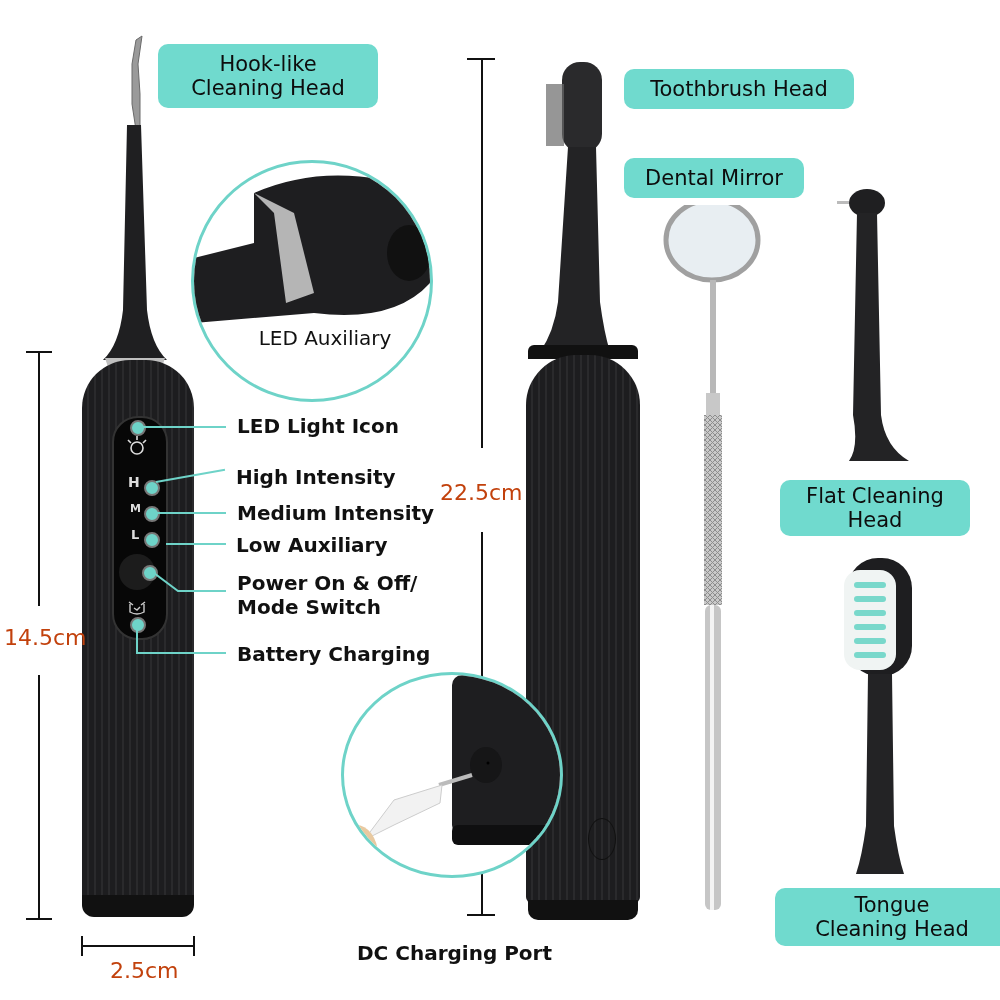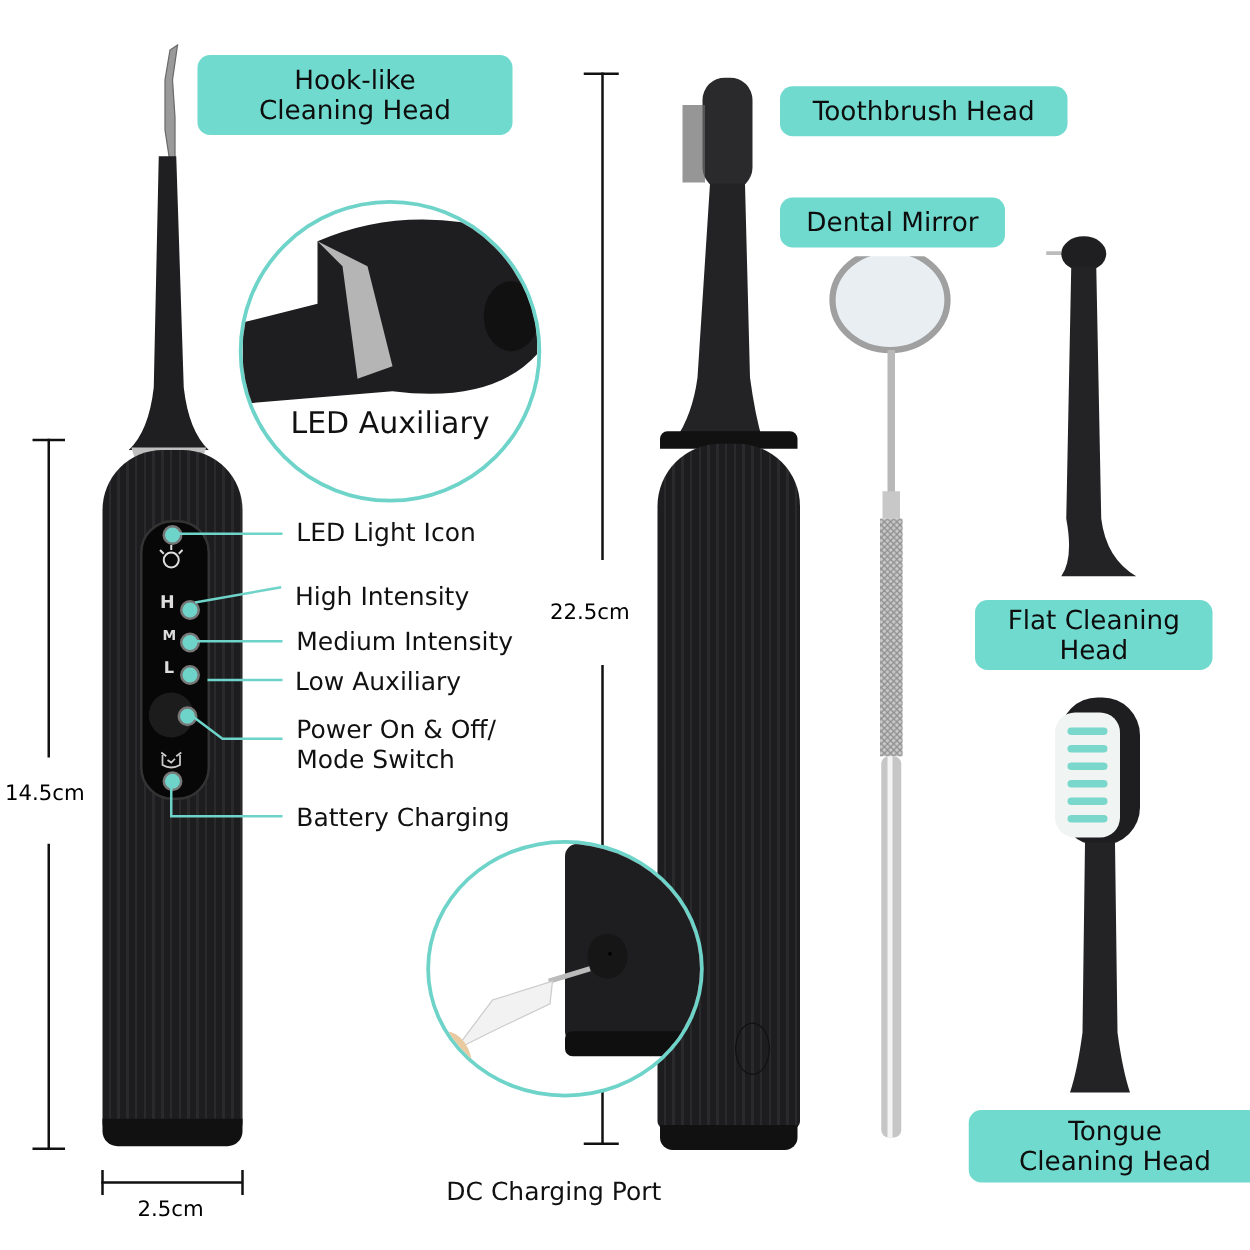--- a/index.html
+++ b/index.html
@@ -2,23 +2,23 @@
 <html><head>
 <meta charset="utf-8">
 <style>
   html, body { margin: 0; padding: 0; background: #ffffff; }
   body { width: 1000px; height: 1000px; position: relative; overflow: hidden;
          font-family: "DejaVu Sans", sans-serif; color: #111; }
   .abs { position: absolute; }
   .tag { position: absolute; background: #70dace; border-radius: 10px;
          display: flex; flex-direction: column; align-items: center; justify-content: center;
          font-size: 21px; line-height: 24px; color: #0d0d0d; text-align: center; }
-  .label { position: absolute; font-size: 20px; line-height: 24px; color: #111; white-space: nowrap; }
+  .label { position: absolute; font-size: 20px; line-height: 24px; color: #111; white-space: nowrap; font-weight: bold; }
   .dim-line { position: absolute; background: #111; }
-  .dim-text { position: absolute; font-size: 17px; color: #000000; white-space: nowrap; }
+  .dim-text { position: absolute; font-size: 22px; color: #c2410c; white-space: nowrap; }
   .leader { position: absolute; background: #6ed3c8; }
   .circle { position: absolute; border: 3px solid #6ed3c8; border-radius: 50%; background: #fff; overflow: hidden; }
   .body-ribbed {
     background: repeating-linear-gradient(90deg, #1d1d1f 0px, #1d1d1f 5px, #2a2a2c 5px, #2a2a2c 7px);
   }
   .dot { position: absolute; width: 12px; height: 12px; border-radius: 50%;
          background: #6ed3c8; border: 2px solid #777; }
 </style>
 </head>
 <body>
@@ -71,32 +71,32 @@
 <span class="label" style="left:237px;top:414px">LED Light Icon</span>
 <span class="label" style="left:236px;top:465px">High Intensity</span>
 <span class="label" style="left:237px;top:501px">Medium Intensity</span>
 <span class="label" style="left:236px;top:533px">Low Auxiliary</span>
 <div class="abs" style="left:237px;top:571px">
   <div class="label" style="position:static">Power On &amp; Off/</div>
   <div class="label" style="position:static">Mode Switch</div>
 </div>
 <span class="label" style="left:237px;top:642px">Battery Charging</span>
 
-<div class="tag" style="left:158px;top:44px;width:252px;height:64px">
+<div class="tag" style="left:158px;top:44px;width:220px;height:64px">
   <span>Hook-like</span>
   <span>Cleaning Head</span>
 </div>
 
 <div class="circle" style="left:191px;top:160px;width:236px;height:236px">
   <svg width="236" height="236" class="abs" style="left:0;top:0">
     <path d="M60 30 Q140 -5 236 30 L236 120 Q200 160 120 150 L0 160 L0 95 L60 80 Z" fill="#1e1e20"></path>
     <path d="M60 30 L80 50 L92 140 L120 130 L100 50 Z" fill="#d0d0d0" opacity="0.85"></path>
     <ellipse cx="215" cy="90" rx="22" ry="28" fill="#111"></ellipse>
   </svg>
-  <div class="abs" style="left:0;top:163px;width:236px;text-align:center;font-size:24px;line-height:25px">
+  <div class="abs" style="left:13px;top:163px;width:236px;text-align:center;font-size:20px;line-height:25px">
     <div>LED Auxiliary</div>
   </div>
 </div>
 
 <div class="dim-line" style="left:26px;top:351px;width:26px;height:2px"></div>
 <div class="dim-line" style="left:38px;top:351px;width:2px;height:255px"></div>
 <span class="dim-text" style="left:4px;top:625px">14.5cm</span>
 <div class="dim-line" style="left:38px;top:675px;width:2px;height:244px"></div>
 <div class="dim-line" style="left:26px;top:918px;width:26px;height:2px"></div>
 <div class="dim-line" style="left:81px;top:936px;width:2px;height:20px"></div>

